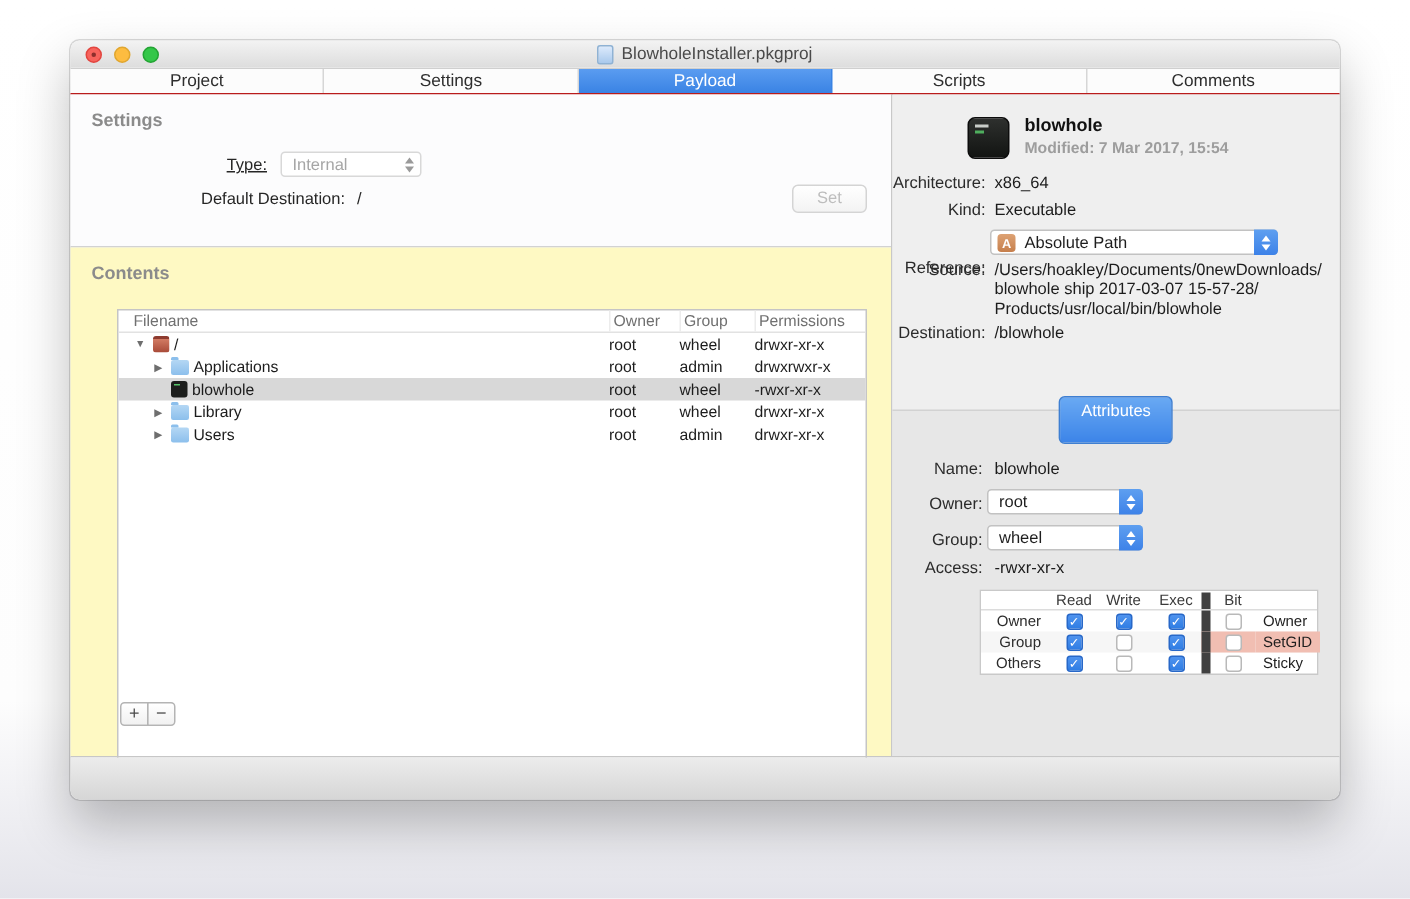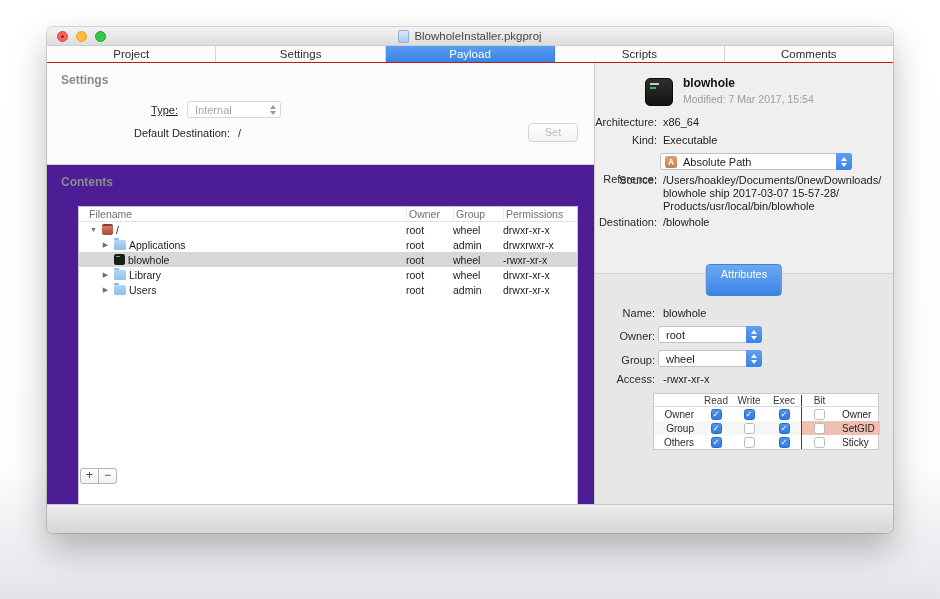--- a/index.html
+++ b/index.html
@@ -69,21 +69,21 @@
   .select.disabled .stepper { background:none; }
   .select.disabled .stepper .up { border-bottom-color:#9a9a9a; }
   .select.disabled .stepper .dn { border-top-color:#9a9a9a; }
   .type-select { left:140px; top:38px; width:94px; }
   .set-btn {
     position:absolute; left:481px; top:60px; width:50px; height:19px;
     background:linear-gradient(#ffffff,#f3f3f3); border:1px solid #d4d4d4; border-radius:4px;
     font-size:11px; color:#bdbdbd; text-align:center; line-height:17px;
   }
   
-  .contents-area { position:absolute; top:102px; left:0; right:0; bottom:0; background:#4c1d95; }
+  .contents-area { position:absolute; top:102px; left:0; right:0; bottom:0; background:#fef9c3; }
   .ftable {
     position:absolute; left:31px; top:41px; width:500px; height:304px;
     background:#fff; border:1px solid #c5c5c5; font-size:10.5px;
   }
   .fhead { display:grid; grid-template-columns:327px 47px 50px 1fr; height:15px; align-items:center; color:#707070; border-bottom:1px solid #e2e2e2; }
   .fhead div { padding-left:2px; border-left:1px solid #ececec; height:100%; display:flex; align-items:center; }
   .fhead div:first-child { padding-left:10px; border-left:none; }
   .frow { display:grid; grid-template-columns:327px 47px 50px 1fr; height:15px; align-items:center; color:#1c1c1c; }
   .frow.selected { background:#d8d8d8; }
   .fname { display:flex; align-items:center; gap:3px; }
@@ -102,21 +102,21 @@
     font-size:12px; line-height:13px; text-align:center; color:#4a4a4a;
   }
   .pmbtn.plus { border-radius:3px 0 0 3px; }
   .pmbtn.minus { border-radius:0 3px 3px 0; margin-left:-1px; }
   
   .info-area { position:absolute; top:0; left:0; right:0; height:210px; background:#efefef; }
   .exec-lg { position:absolute; left:50px; top:15px; width:28px; height:28px; background:linear-gradient(#2e302e,#121412); border-radius:5px; border:1px solid #0c0c0c; }
   .exec-lg::before { content:""; position:absolute; left:4px; top:4px; width:9px; height:2px; background:#c9cdc9; }
   .exec-lg::after { content:""; position:absolute; left:4px; top:8px; width:6px; height:2px; background:#4fae5e; }
   .insp-title { position:absolute; left:88px; top:13px; font-size:12px; font-weight:bold; color:#111; }
-  .insp-mod { position:absolute; left:88px; top:30px; font-size:10.5px; color:#9d9d9d; }
+  .insp-mod { position:absolute; left:88px; top:30px; font-size:10.5px; color:#9d9d9d;font-weight:bold; }
   .rlabel { position:absolute; left:0; width:62px; text-align:right; font-size:11px; color:#2b2b2b; }
   .rvalue { position:absolute; left:68px; font-size:11px; color:#1c1c1c; }
   .ref-select { left:65px; top:90px; width:192px; padding-left:22px; }
   .ref-badge {
     position:absolute; left:4px; top:2px; width:12px; height:12px; border-radius:2.5px;
     background:linear-gradient(#dda274,#c67f4c); color:#fff; font-size:8.5px; font-weight:bold;
     text-align:center; line-height:12px;
   }
   .src-val { top:111px; width:230px; line-height:13.2px; }
   .src-val span { display:block; }
@@ -130,21 +130,21 @@
   .group-select { left:63px; top:76px; width:104px; }
   
   .ptable { position:absolute; left:58px; top:119px; width:226px; background:#fff; border:1px solid #c9c9c9; font-size:10px; }
   .pgrid { display:grid; grid-template-columns:47px 30px 36px 34px 36px 43px; align-items:center; }
   .phead { height:13px; color:#3a3a3a; border-bottom:1px solid #dcdcdc; }
   .phead div { text-align:center; }
   .prow { height:14px; }
   .prow.striped { background:#f6f6f6; }
   .rlab { text-align:right; padding-right:7px; color:#2b2b2b; }
   .cbcell { display:flex; justify-content:center; align-items:center; height:100%; }
-  .bitb { border-left:1px solid #404040; }
+  .bitb { border-left:6px solid #404040; }
   .slab { padding-left:5px; height:100%; display:flex; align-items:center; }
   .hl { background:#f1beb2; }
   .cb { width:11px; height:11px; border-radius:2.5px; background:#fff; border:1px solid #b9b9b9; position:relative; }
   .cb .tick { display:none; }
   .cb.checked { background:linear-gradient(#4f93ee,#2f7de4); border-color:#2868c8; }
   .cb.checked .tick { display:block; color:#fff; font-size:8.5px; line-height:9px; text-align:center; }
   
   .bottombar {
     position:absolute; bottom:0; left:0; right:0; height:29px;
     background:linear-gradient(#ececec,#d6d6d6); border-top:1px solid #c7c7c7; border-radius:0 0 6px 6px;

